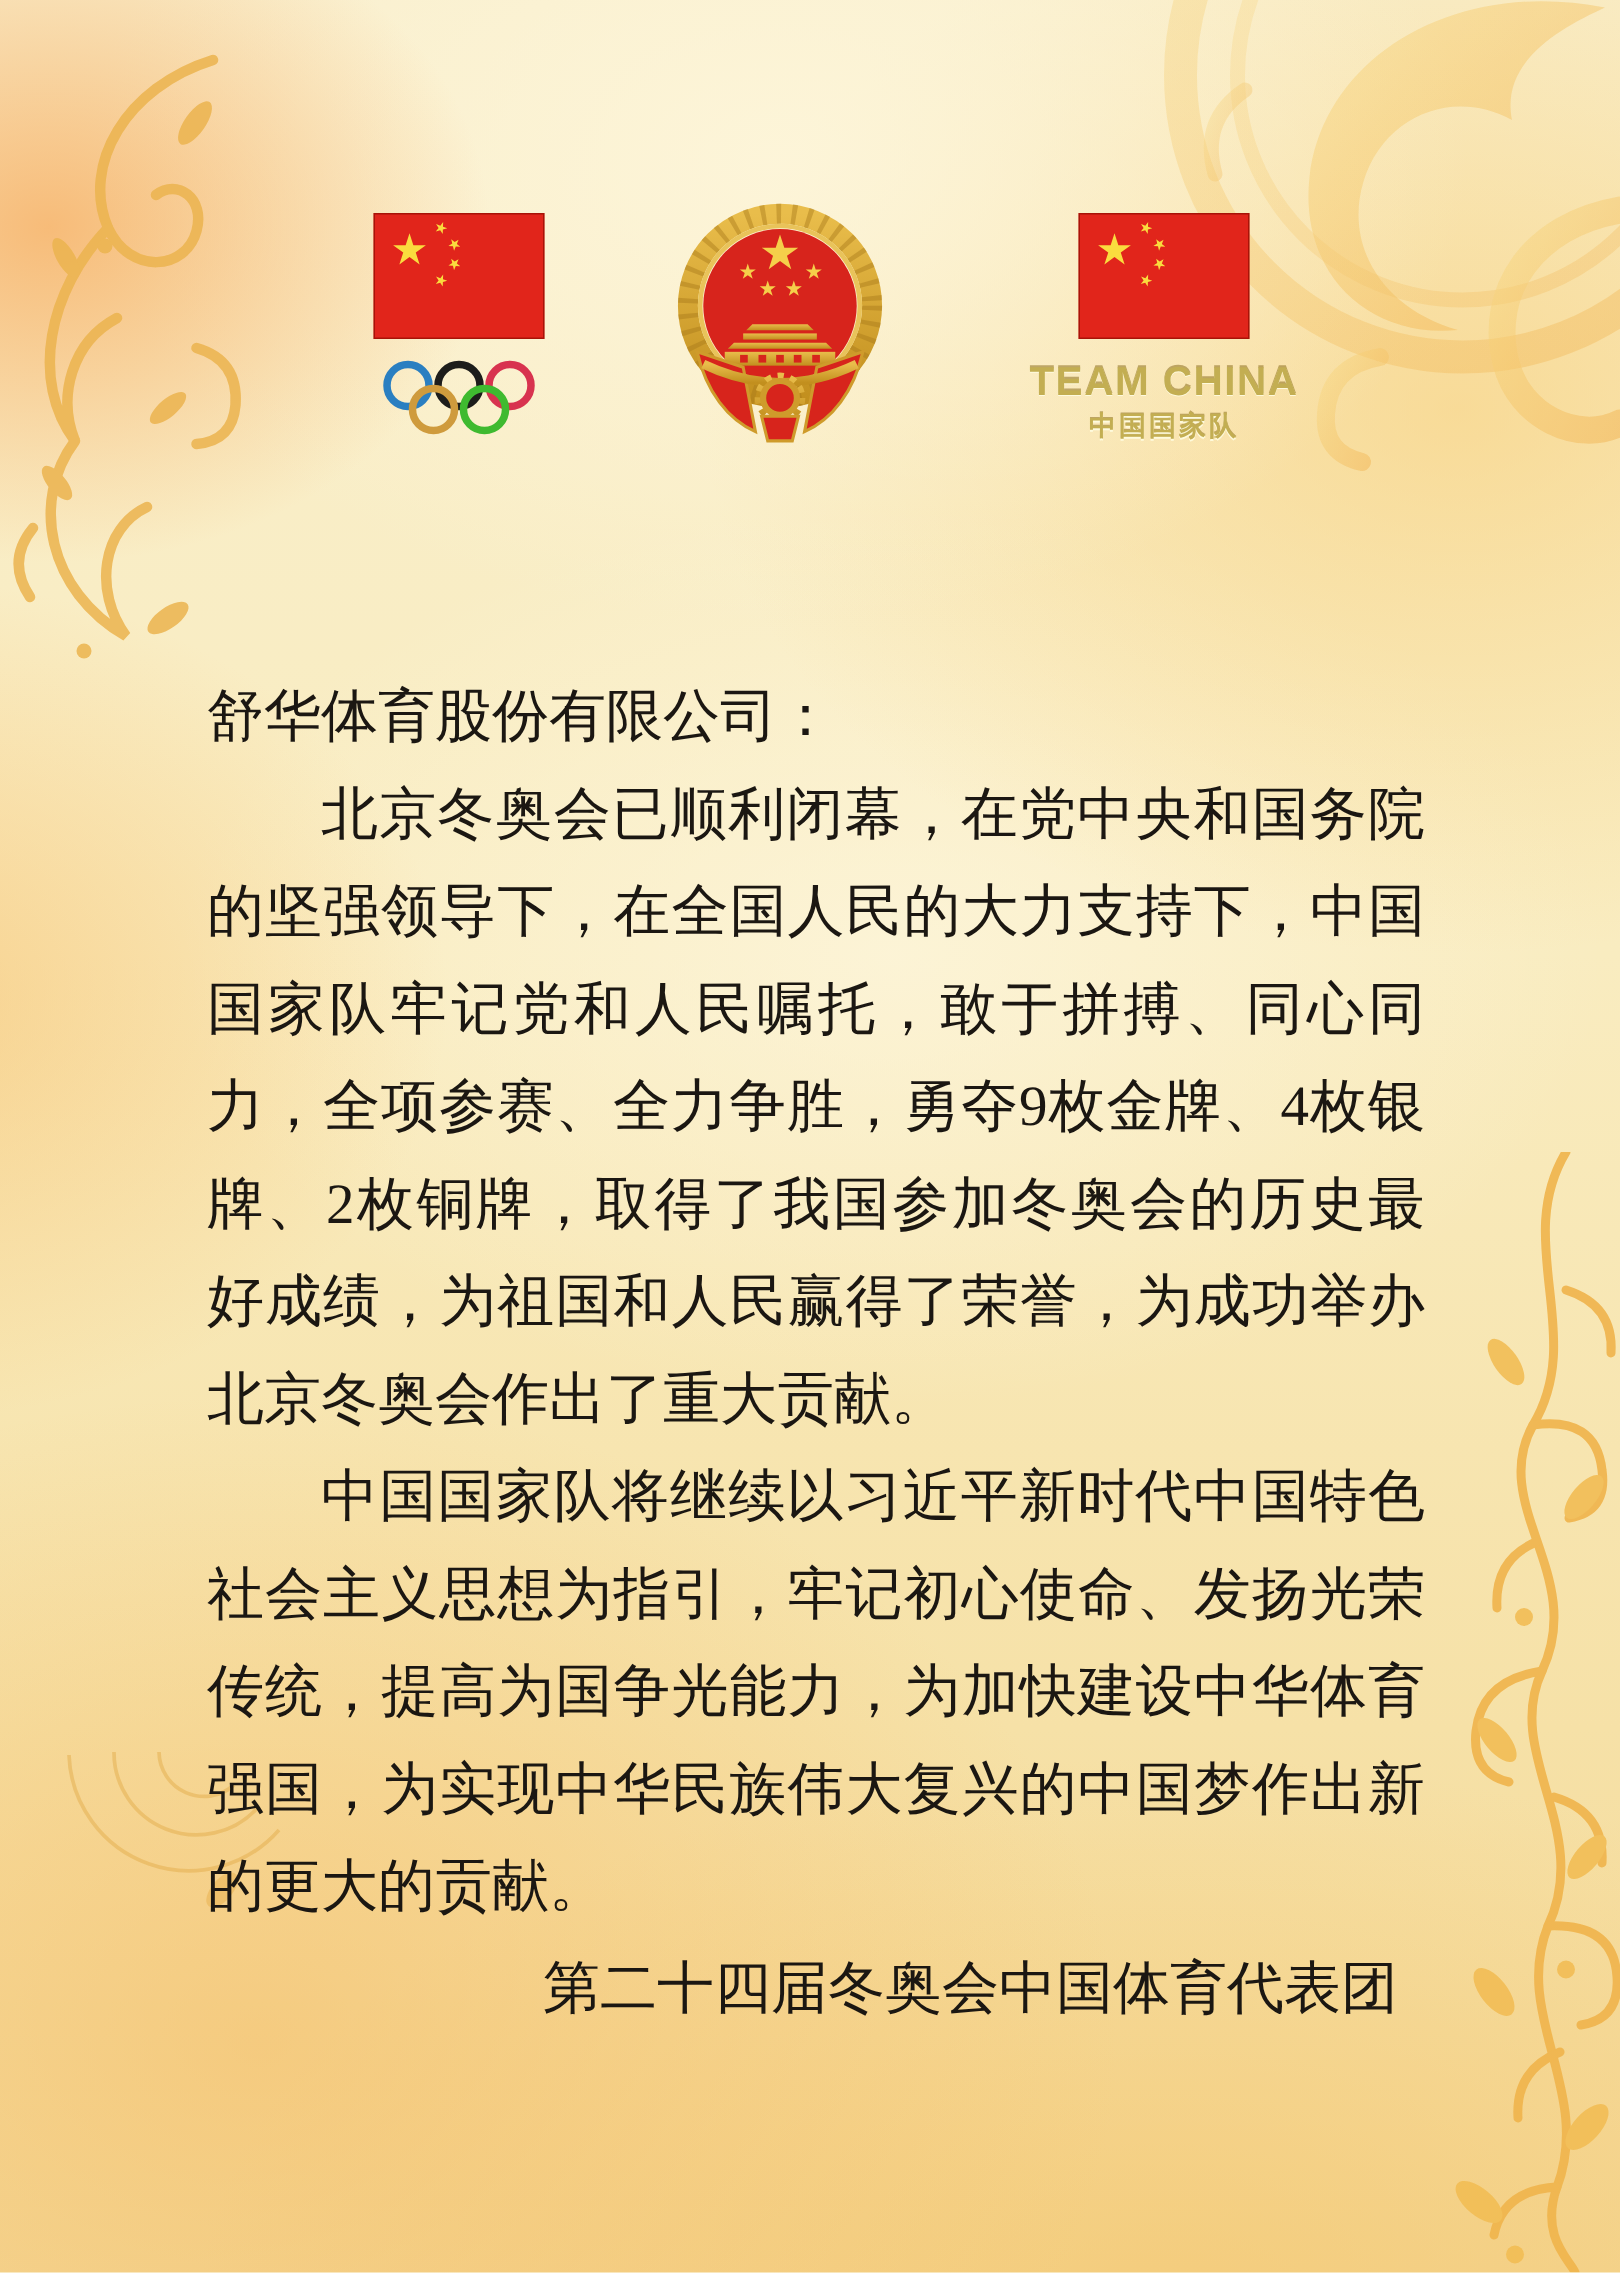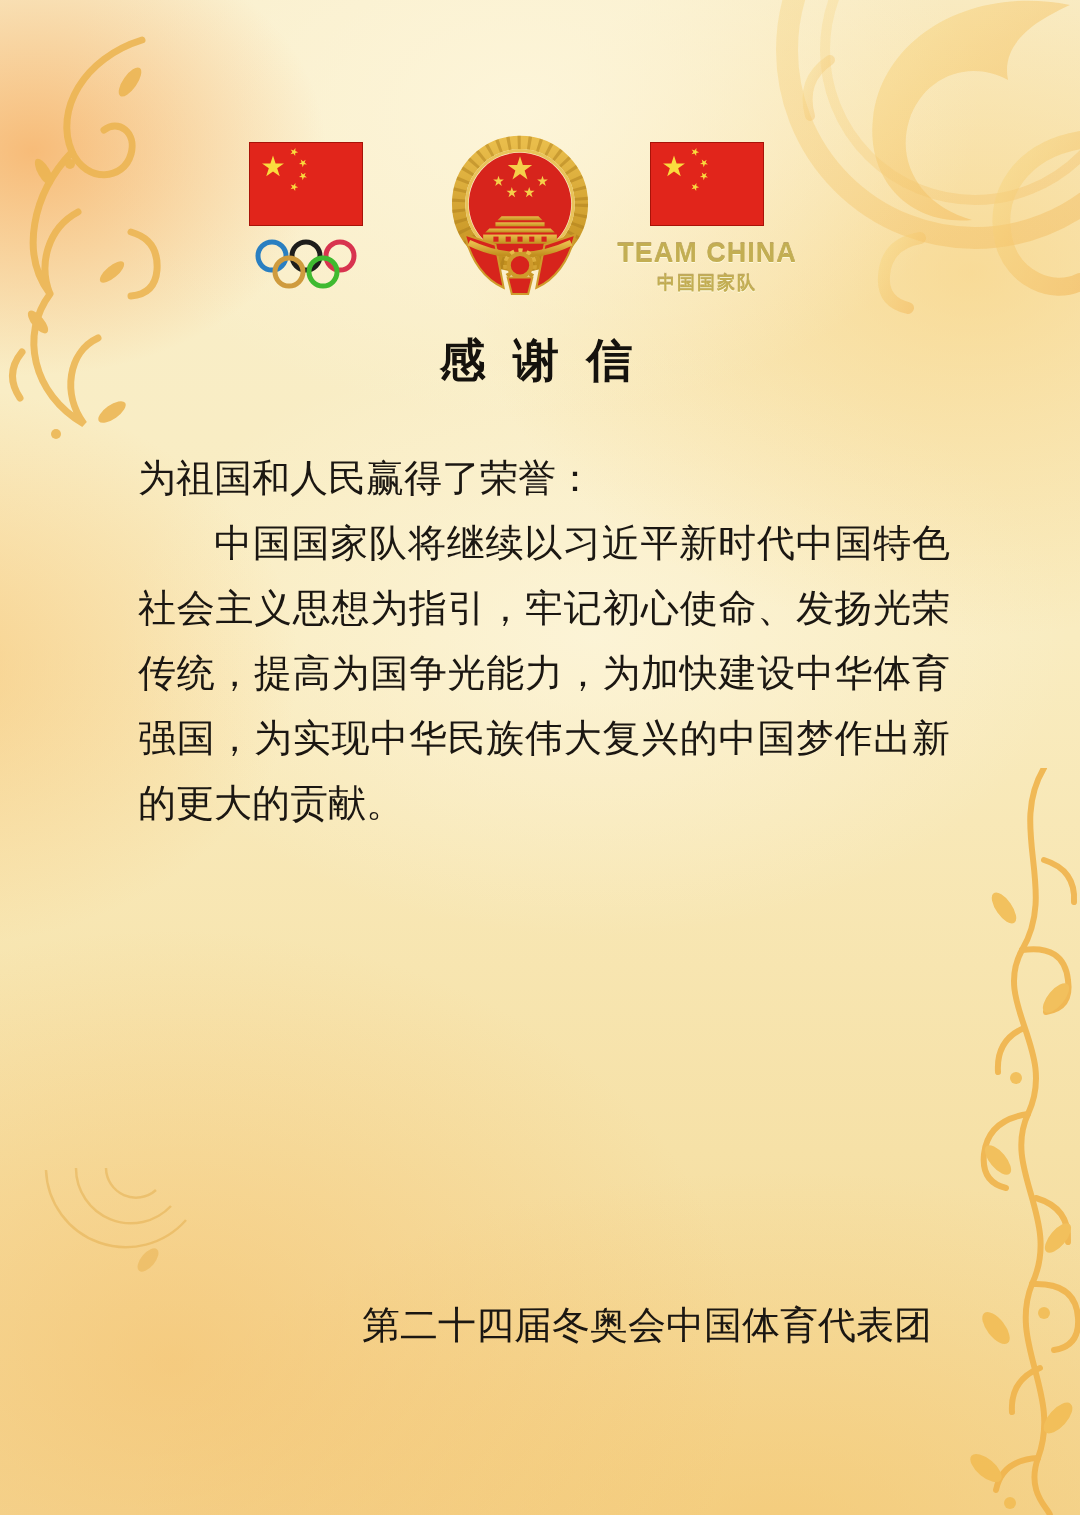--- a/index.html
+++ b/index.html
@@ -20,21 +20,21 @@
   .deco{position:absolute;pointer-events:none;}
   .deco-left{left:-8px;top:22px;opacity:.85;}
   .deco-topright{right:0;top:0;opacity:.8;}
   .deco-rightvine{right:-6px;top:768px;opacity:.9;}
   .deco-arcs{left:6px;top:1168px;opacity:.4;}
 
   .logos{position:absolute;left:0;top:0;width:1080px;}
   .logo-coc{position:absolute;left:248px;top:142px;width:116px;text-align:center;}
   .logo-coc .rings{margin-top:9px;}
   .logo-emblem{position:absolute;left:450px;top:122px;width:140px;height:176px;}
-  .logo-tc{position:absolute;left:612px;top:142px;width:190px;text-align:center;}
+  .logo-tc{position:absolute;left:681px;top:142px;width:190px;text-align:center;}
   .logo-tc .flagwrap{display:inline-block;width:114px;}
   .tc-en{margin-top:8px;font-family:"Liberation Sans","DejaVu Sans",sans-serif;
     font-weight:bold;font-size:27px;letter-spacing:1px;color:#c3ae52;
     text-shadow:0 1px 0 rgba(255,255,230,.8), 0 -1px 0 rgba(140,110,30,.55);}
   .tc-cn{margin-top:2px;font-family:"Liberation Sans","DejaVu Sans",sans-serif;
     font-weight:bold;font-size:18px;letter-spacing:2px;color:#c3ae52;
     text-shadow:0 1px 0 rgba(255,255,230,.8), 0 -1px 0 rgba(140,110,30,.55);}
 
   .title{position:absolute;left:0;top:330px;width:1080px;text-align:center;
     font-size:46px;font-weight:bold;color:#15120d;letter-spacing:8px;}
@@ -199,22 +199,22 @@
             <use href="#star" transform="translate(54,34) scale(0.42) rotate(40)"></use>
             <use href="#star" transform="translate(45,45) scale(0.42) rotate(20)"></use>
           </g>
         </svg>
       </span>
       <div class="tc-en">TEAM CHINA</div>
       <div class="tc-cn">中国国家队</div>
     </div>
   </div>
 
-  <div class="title">感 谢 信</div>
 
   <div class="letter">
-    <p class="salutation">为祖国和人民赢得了荣誉：</p>
+    <p class="salutation">舒华体育股份有限公司：</p>
+    <p class="para">北京冬奥会已顺利闭幕，在党中央和国务院的坚强领导下，在全国人民的大力支持下，中国国家队牢记党和人民嘱托，敢于拼搏、同心同力，全项参赛、全力争胜，勇夺9枚金牌、4枚银牌、2枚铜牌，取得了我国参加冬奥会的历史最好成绩，为祖国和人民赢得了荣誉，为成功举办北京冬奥会作出了重大贡献。</p>
     <p class="para">中国国家队将继续以习近平新时代中国特色社会主义思想为指引，牢记初心使命、发扬光荣传统，提高为国争光能力，为加快建设中华体育强国，为实现中华民族伟大复兴的中国梦作出新的更大的贡献。</p>
   </div>
 
   <div class="signature">第二十四届冬奥会中国体育代表团</div>
 
 </div>
 
 </body></html>

